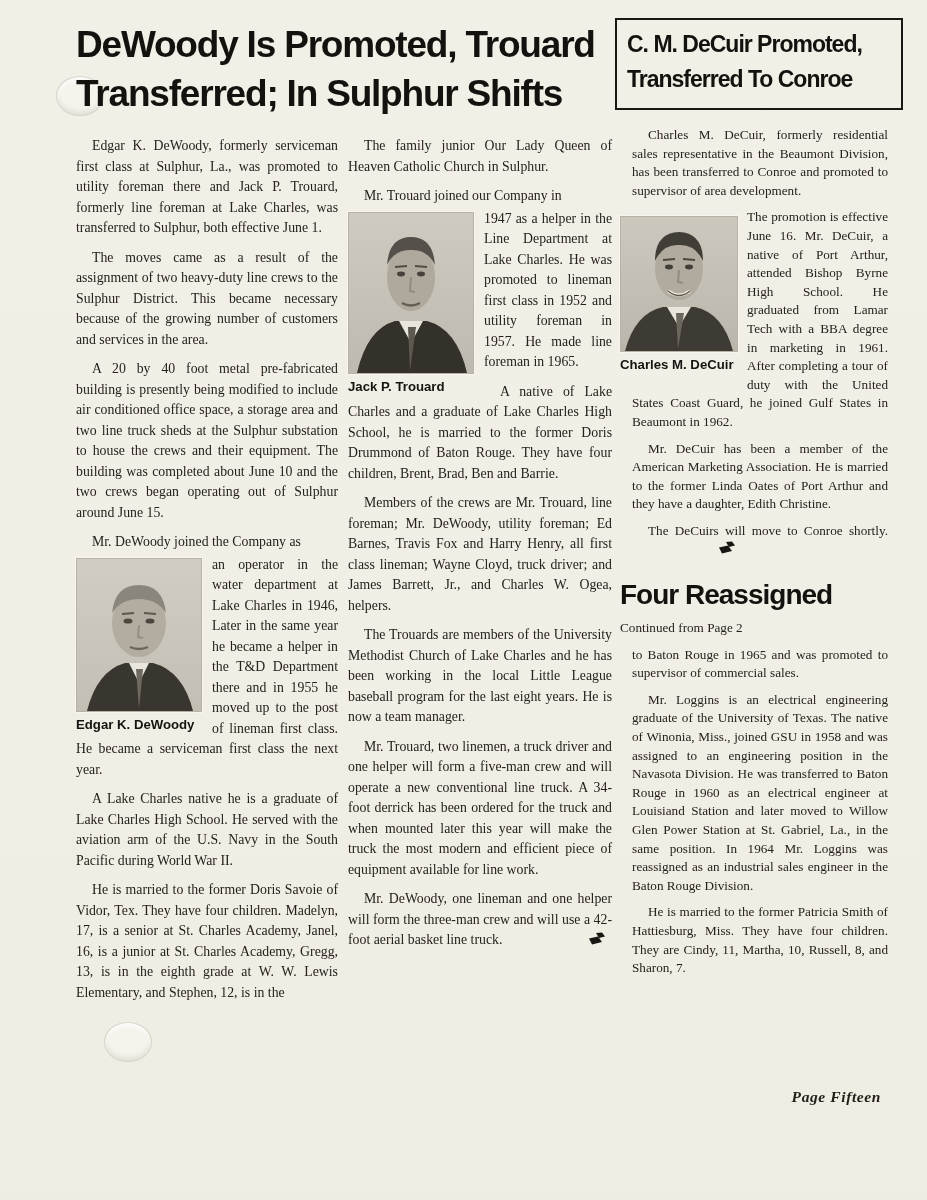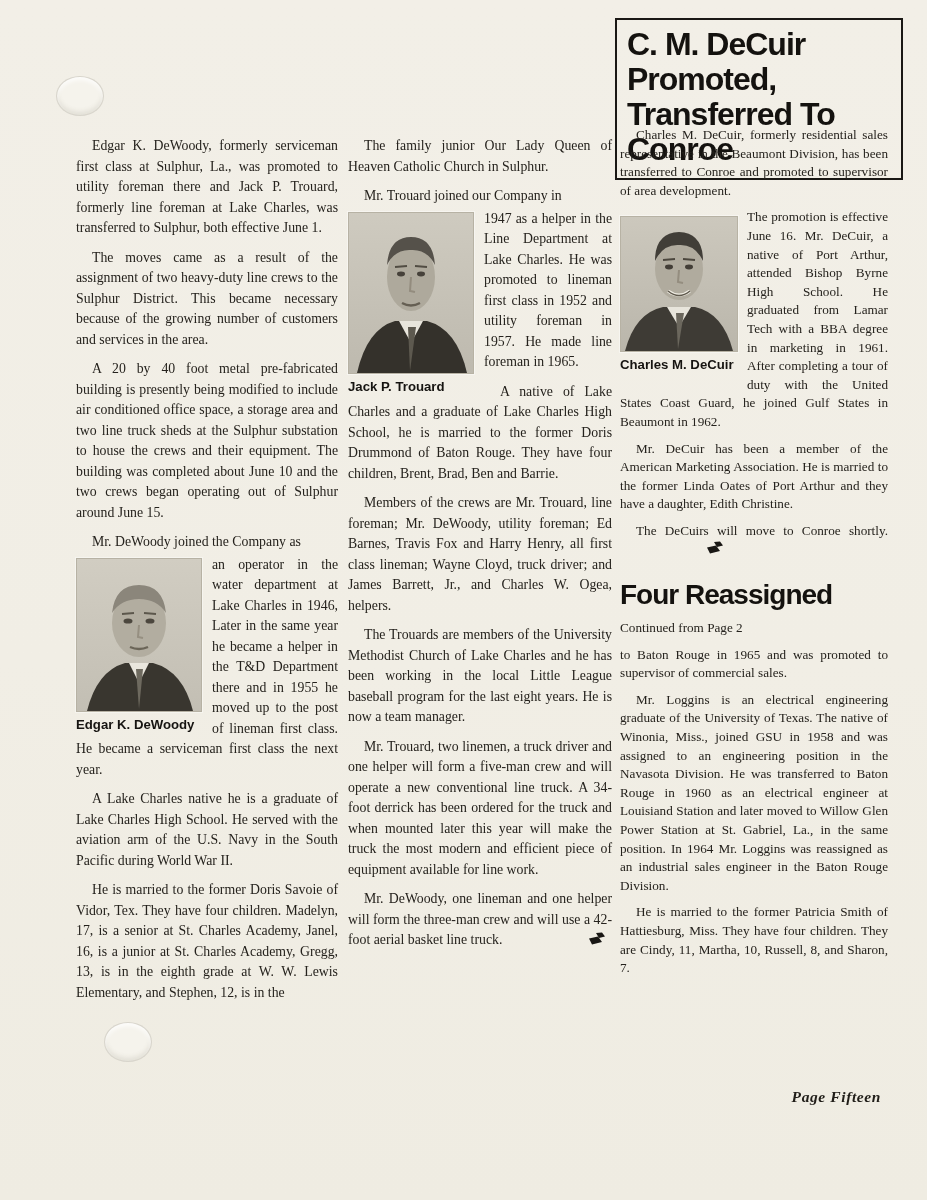--- a/index.html
+++ b/index.html
@@ -30,37 +30,37 @@
     font-family:"Liberation Sans","DejaVu Sans",sans-serif;
     font-weight:bold;font-size:37px;line-height:49px;letter-spacing:-1.2px;
     color:#14120f;
   }
   .headline-main span{display:block;}
   .box-head{
     position:absolute;left:615px;top:18px;width:266px;
     border:2px solid #1a1815;
     padding:7px 8px 11px 10px;
     font-family:"Liberation Sans","DejaVu Sans",sans-serif;
-    font-weight:bold;font-size:32px;line-height:35px;letter-spacing:-1px;
+    font-weight:bold;font-size:23px;line-height:35px;letter-spacing:-1px;
     color:#14120f;background:transparent;
   }
   .box-head span{display:block;}
 
   
   .col{position:absolute;top:136px;}
   .col-left{left:76px;width:262px;}
   .col-mid{left:348px;width:264px;}
   .col-right{left:620px;top:126px;width:268px;}
 
   .col p{
     margin:0 0 9px 0;
     font-size:13.8px;line-height:20.5px;
     text-align:justify;text-indent:16px;
   }
-  .col-right p{font-size:13.2px;line-height:18.6px;margin:0 0 8px 0;}
+  .col-right p{font-size:13.2px;line-height:18.6px;margin:0 0 8px 12px;}
   .col p.noindent{text-indent:0;}
   .col p.lead{margin-bottom:2px;}
 
   
   figure.fig{float:left;margin:3px 12px 3px 0;padding:0;width:124px;}
   .col-right figure.fig{width:116px;margin-right:11px;margin-top:8px;}
   figure.fig svg{display:block;border:1px solid #b7b2a4;box-shadow:0 0 0 1px rgba(255,255,255,.4);}
   figure.fig figcaption{
     font-family:"Liberation Sans","DejaVu Sans",sans-serif;
     font-weight:bold;font-size:13.2px;line-height:16px;
@@ -90,20 +90,24 @@
 </style>
 </head>
 <body>
 
 <div class="page">
 
   <div class="punch h1"></div>
   <div class="punch h2"></div>
   <div class="punch h3"></div>
 
+  <h1 class="headline-main">
+    <span>DeWoody Is Promoted, Trouard</span>
+    <span>Transferred; In Sulphur Shifts</span>
+  </h1>
 
   <div class="box-head">
     <span>C. M. DeCuir Promoted,</span>
     <span>Transferred To Conroe</span>
   </div>
 
   <div class="col col-left">
     <p>Edgar K. DeWoody, formerly serviceman first class at Sulphur, La., was promoted to utility foreman there and Jack P. Trouard, formerly line foreman at Lake Charles, was transferred to Sulphur, both effective June 1.</p>
     <p>The moves came as a result of the assignment of two heavy-duty line crews to the Sulphur District. This became necessary because of the growing number of customers and services in the area.</p>
     <p>A 20 by 40 foot metal pre-fabricated building is presently being modified to include air conditioned office space, a storage area and two line truck sheds at the Sulphur substation to house the crews and their equipment. The building was completed about June 10 and the two crews began operating out of Sulphur around June 15.</p>

